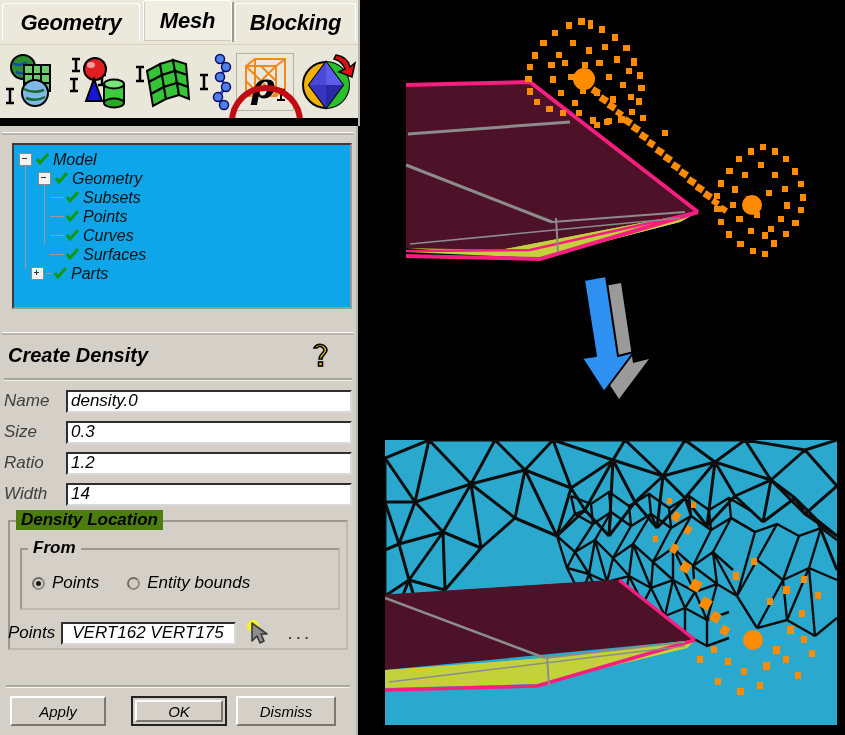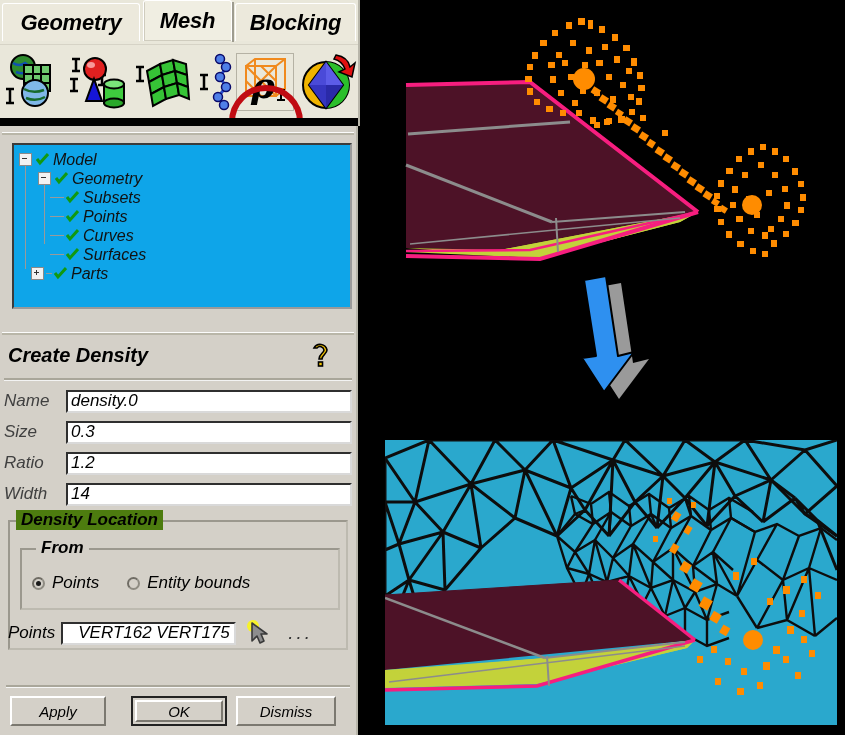--- a/index.html
+++ b/index.html
@@ -227,21 +227,21 @@
   }
   #grp-from {
     position: absolute; left: 20px; top: 218px;
     width: 320px; height: 62px;
     border: 2px solid #bdbab0;
     border-top-color: #9b988e;
     border-left-color: #9b988e;
     box-sizing: border-box;
   }
   #grp-from-legend {
-    position: absolute; left: 36px; top: 208px;
+    position: absolute; left: 28px; top: 208px;
     background: #d4d0c8;
     padding: 0 5px;
     font-size: 17px; font-weight: bold; color: #000;
   }
   .radio-row {
     position: absolute; left: 32px; top: 243px;
     display: flex; align-items: center;
     font-size: 17px; color: #000;
   }
   .radio {
@@ -270,21 +270,21 @@
   }
   #points-label { font-size: 17px; color:#000; margin-right: 6px; flex:0 0 auto; }
   #points-input {
     width: 175px; height: 23px;
     background: #fff;
     border: 2px solid #2f2f2f;
     border-right-color: #d9d9d9; border-bottom-color: #d9d9d9;
     box-sizing: border-box;
     font-size: 17px; color:#000;
     display: flex; align-items: center;
-    padding-left: 15px;
+    padding-left: 9px;
     cursor: text;
     flex: 0 0 auto;
   }
   #cursor-icon { margin-left: 10px; width: 28px; height: 26px; flex:0 0 auto; cursor: pointer; }
   #dots-btn { margin-left: 14px; font-size: 19px; letter-spacing: 3px; color:#333; cursor:pointer; flex:0 0 auto;}
 
   #btn-rule {
     position: absolute; left: 6px; top: 355px; width: 344px; height: 2px;
     background: #a9a69a; border-bottom: 1px solid #f6f6f6;
   }

